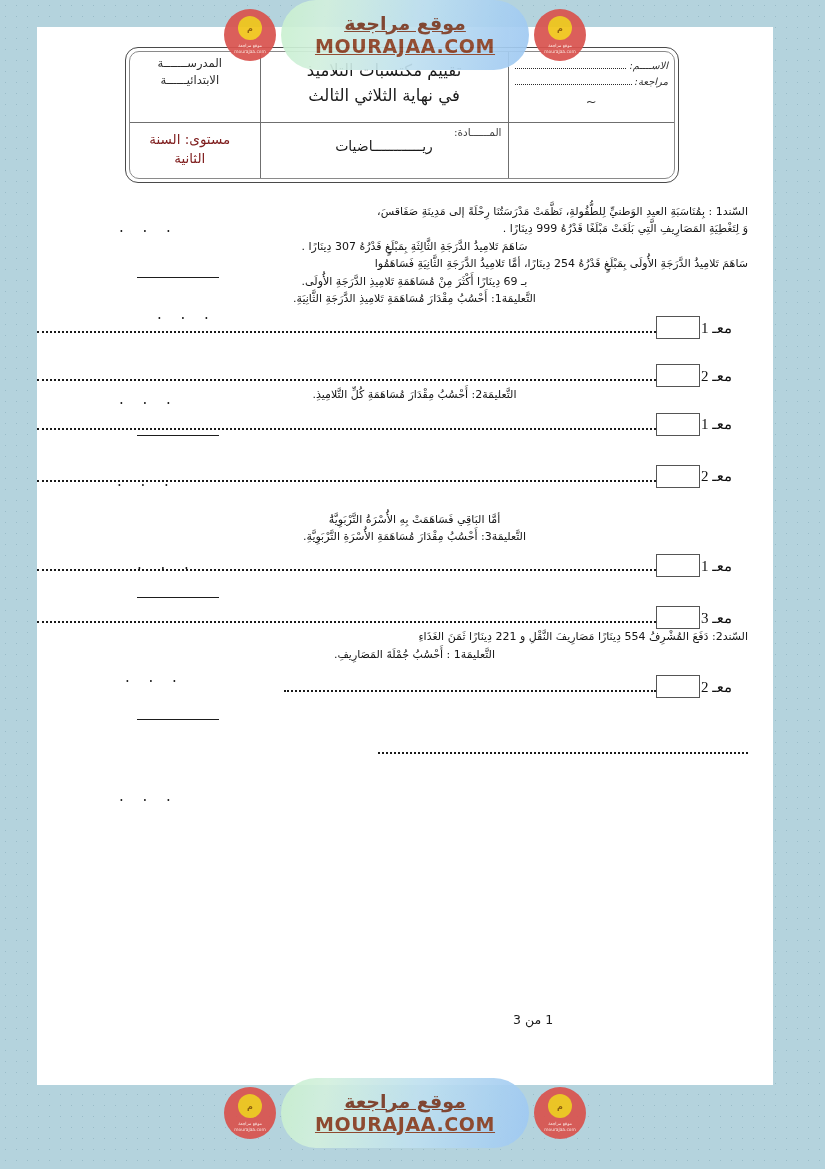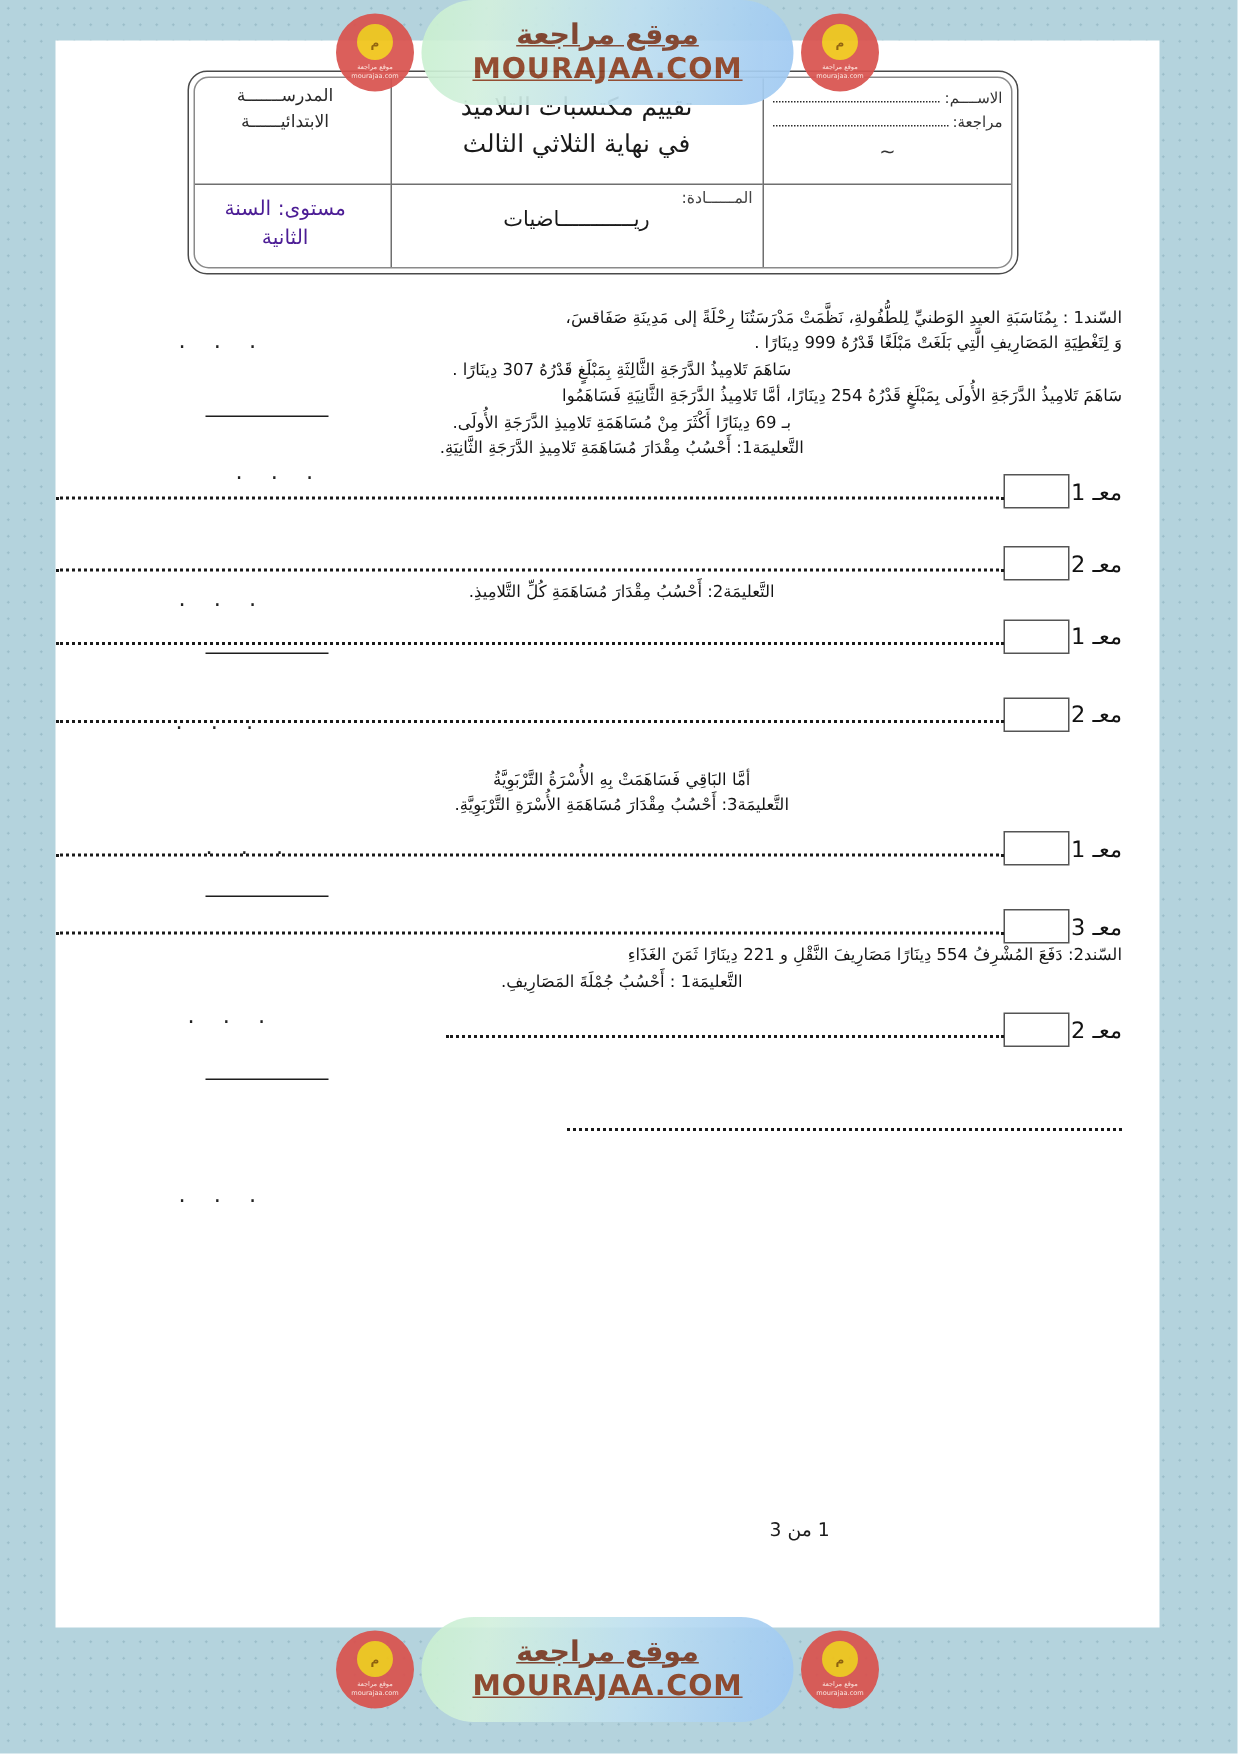--- a/index.html
+++ b/index.html
@@ -75,21 +75,21 @@
   .school-line {
     font-size: 11.5px;
     color: #2a2a2a;
     text-align: center;
     line-height: 1.45;
     letter-spacing: 0.2px;
     white-space: nowrap;
   }
   .level-block {
     font-size: 13.5px;
-    color: #4c1d95;
+    color: #7f1d1d;
     text-align: center;
     line-height: 1.35;
     padding-top: 4px;
   }
   .title-main {
     font-size: 16.5px;
     color: #1a1a1a;
     text-align: center;
     line-height: 1.5;
     padding-top: 4px;
@@ -109,20 +109,21 @@
     line-height: 1.25;
   }
   .field-row {
     display: flex;
     align-items: baseline;
     gap: 3px;
     font-size: 10px;
     color: #333;
     margin-top: 5px;
     direction: rtl;
+    font-style: italic;
   }
   .field-label { white-space: nowrap; letter-spacing: 0.3px; }
   .field-dots {
     flex: 1;
     border-bottom: 1.6px dotted #2b2b2b;
     height: 7px;
   }
   .squiggle {
     text-align: center;
     font-size: 13px;
@@ -149,27 +150,28 @@
   .para.center  { text-align: center; }
 
   
   .ans-row {
     position: relative;
     height: 31px;
     margin: 0;
   }
   .ans-line {
     position: absolute;
-    right: 25px;
+    right: 41px;
     left: 0;
     top: 9px;
     display: flex;
     align-items: center;
     direction: rtl;
     gap: 0px;
+    font-family: Liberation Serif, serif;
   }
   .ans-mark-label {
     font-size: 15px;
     color: #111;
     white-space: nowrap;
     margin-left: 1px;
     letter-spacing: -0.5px;
   }
   .ans-box {
     width: 44px;

